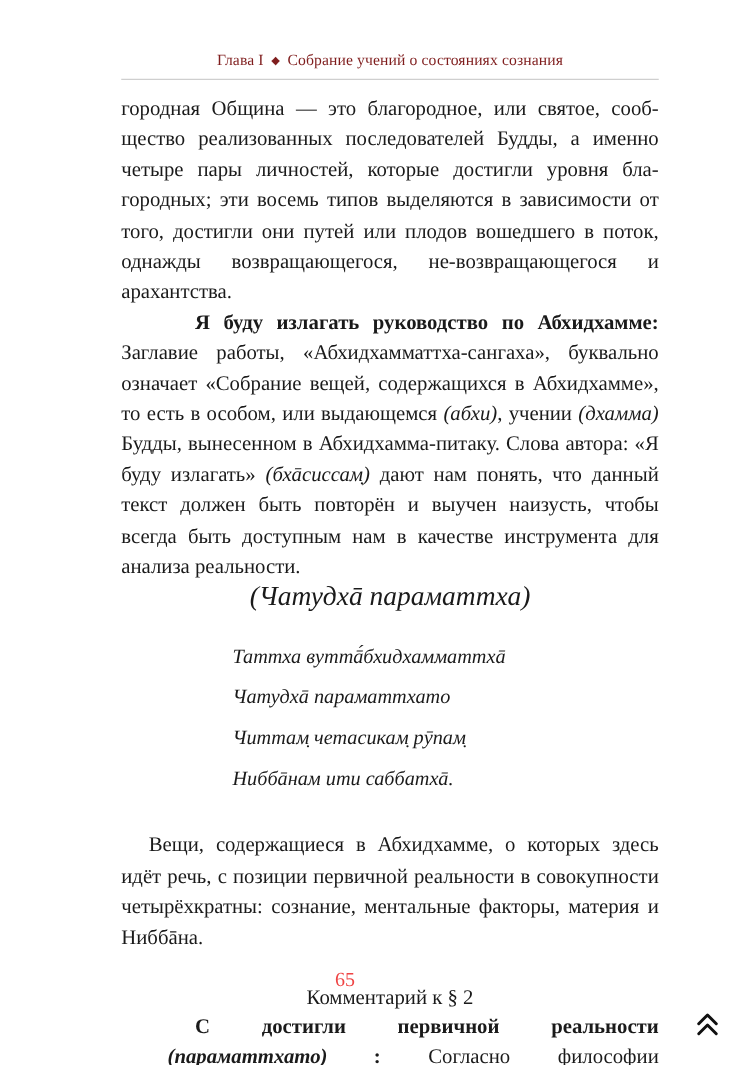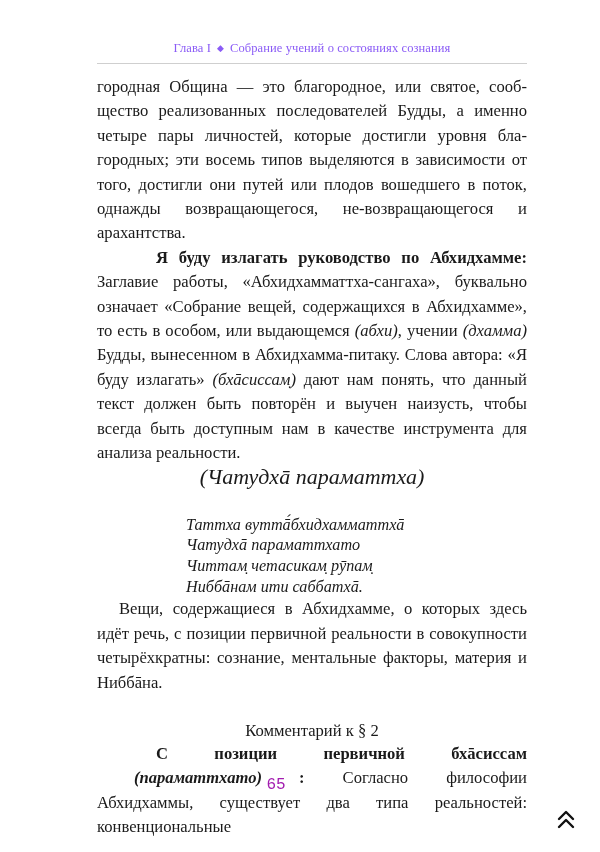--- a/index.html
+++ b/index.html
@@ -17,21 +17,21 @@
     }
     .page-header {
       position: absolute;
       left: 97px;
       width: 430px;
       top: 38px;
       height: 25px;
       border-bottom: 1px solid #cfcfcf;
       text-align: center;
       font-size: 12.5px;
-      color: #8b5cf6;
+      color: #7f1d1d;
       line-height: 20px;
       letter-spacing: 0.1px;
     }
     .page-header .diamond {
       display: inline-block;
       margin: 0 6px;
       font-size: 9px;
       position: relative;
       top: -1px;
     }
@@ -75,39 +75,40 @@
       font-size: 22px;
     }
     .verse {
       margin: 27px 0 0 89px;
       font-style: italic;
       line-height: 20.7px;
       font-size: 16.2px;
     }
     .verse .verse-line {
       display: block;
+      margin-top: 12px;
     }
     .gap-after-verse {
+      margin-top: 31px;
     }
     .commentary-title {
       text-align: center;
       font-weight: normal;
       margin: 24px 0 0 0;
       line-height: 23px;
       font-size: 16.6px;
     }
     .page-number {
       position: absolute;
       top: 776px;
       left: 0;
       width: 552px;
       text-align: center;
       font-size: 16px;
-      color: #a21caf;
-      font-family: Liberation Mono, monospace;
+      color: #ef4444;
     }
     .scroll-top {
       position: absolute;
       left: 552px;
       top: 806px;
       width: 28px;
       height: 28px;
       display: flex;
       align-items: center;
       justify-content: center;
@@ -133,21 +134,21 @@
     <span class="verse-line">Таттха вуттā́бхидхамматтхā</span>
     <span class="verse-line">Чатудхā параматтхато</span>
     <span class="verse-line">Читтам̣ четасикам̣ рӯпам̣</span>
     <span class="verse-line">Ниббāнам ити саббатхā.</span>
   </div>
 
   <p class="para indent gap-after-verse">Вещи, содержащиеся в Абхидхамме, о которых здесь идёт речь, с позиции первичной реальности в совокупности четы­рёхкратны: сознание, ментальные факторы, материя и Ниб­бāна.</p>
 
   <p class="commentary-title">Комментарий к § 2</p>
 
-  <p class="para indent"><b>С позиции первичной бхāсиссам </b><b><i>(параматтхато)</i></b><b>:</b><span> Согласно философии Абхидхаммы, существует два типа реальностей: конвенциональные </span></p>
+  <p class="para indent"><b>С достигли первичной реальности </b><b><i>(параматтхато)</i></b><b>:</b><span> Согласно философии Абхидхаммы, существует два типа реальностей: конвенциональные </span></p>
 
 </div>
 
 <div class="page-number">65</div>
 
 <div class="scroll-top">
   <svg width="22" height="22" viewBox="0 0 22 22">
     <polyline points="4,10 11,3 18,10" fill="none" stroke="#111" stroke-width="2.4" stroke-linecap="round" stroke-linejoin="round"></polyline>
     <polyline points="4,18 11,11 18,18" fill="none" stroke="#111" stroke-width="2.4" stroke-linecap="round" stroke-linejoin="round"></polyline>
   </svg>

